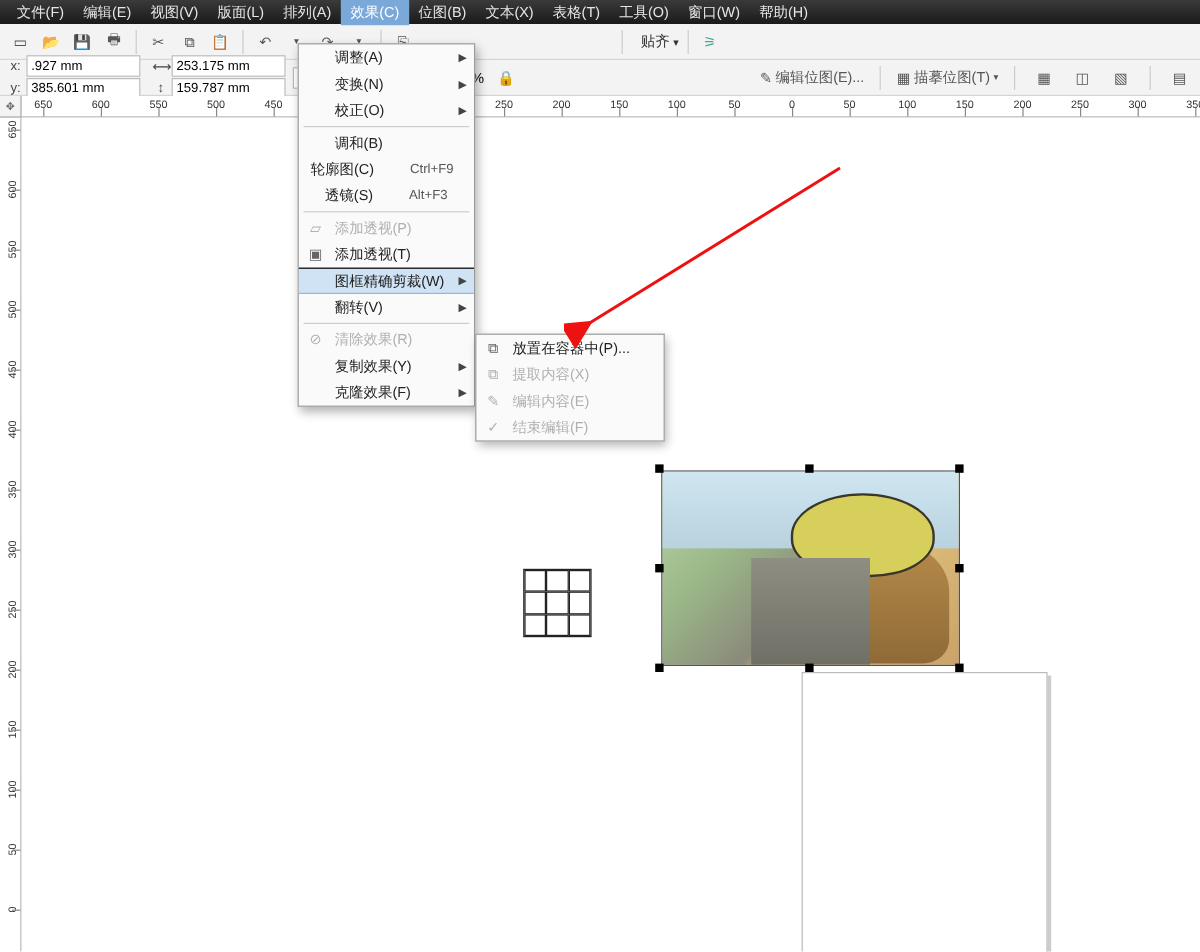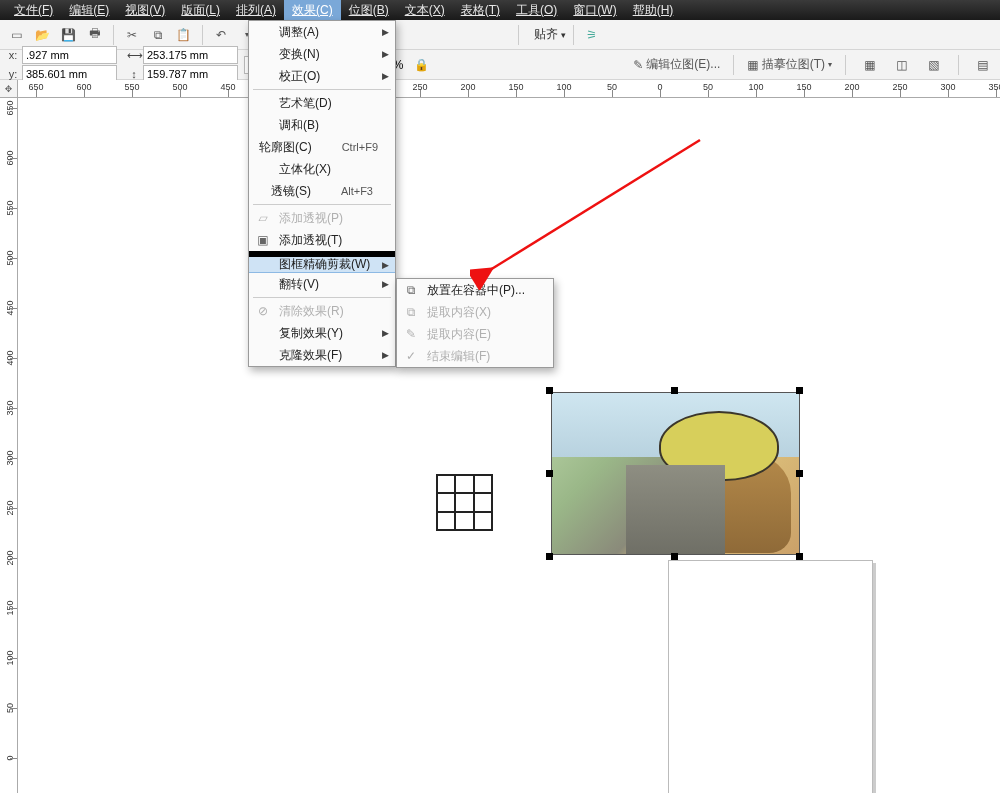--- a/index.html
+++ b/index.html
@@ -1,20 +1,20 @@
 <!DOCTYPE html>
 <html><head>
 <meta charset="utf-8">
 <style>
 * { margin: 0; padding: 0; box-sizing: border-box; font-family: "Microsoft YaHei", SimSun, sans-serif; font-size: 12px; }
 body { width: 1000px; height: 793px; overflow: hidden; background: #fff; position: relative; }
 
 
 .menu-bar { height: 20px; background: linear-gradient(#3a3a3a,#1a1a1a); display: flex; align-items: center; padding: 0 6px; }
-.menu-bar .mitem { color: #e6e6e6; padding: 2px 8px; cursor: default; text-decoration: underline; }
+.menu-bar .mitem { color: #e6e6e6; padding: 2px 8px; cursor: default; }
 .menu-bar .mitem.active { background: #7aa8d8; color: #fff; }
 
 
 .toolbar1 { height: 30px; background: #f3f3f3; border-bottom: 1px solid #d5d5d5; display: flex; align-items: center; padding: 0 6px; gap: 4px; }
 .toolbar1 .tbtn, .toolbar2 .tbtn { width: 22px; height: 22px; display: flex; align-items: center; justify-content: center; color: #555; }
 .toolbar1 .sep, .toolbar2 .sep { width: 1px; height: 20px; background: #ccc; margin: 0 3px; }
 
 
 .toolbar2 { height: 30px; background: #f3f3f3; border-bottom: 1px solid #d5d5d5; display: flex; align-items: center; padding: 0 6px; gap: 4px; }
 .field { display: flex; align-items: center; gap: 2px; }
@@ -38,24 +38,24 @@
 .canvas { position: absolute; left: 18px; top: 98px; right: 0; bottom: 0; background: #fff; }
 
 
 .dropdown { position: absolute; background: #fafafa; border: 1px solid #9a9a9a; box-shadow: 2px 4px 8px rgba(0,0,0,.3); z-index: 20; }
 .dropdown .drow { display: flex; align-items: center; height: 22px; padding: 0 22px 0 4px; gap: 6px; position: relative; }
 .dropdown .drow .ico { width: 20px; text-align: center; color: #666; font-size: 12px; }
 .dropdown .drow .lbl { flex: 1; color: #222; white-space: nowrap; }
 .dropdown .drow .shc { color: #555; font-size: 11px; margin-left: 24px; }
 .dropdown .drow .arrow { position: absolute; right: 6px; font-size: 9px; color: #444; }
 .dropdown .drow.disabled .lbl, .dropdown .drow.disabled .ico, .dropdown .drow.disabled .arrow { color: #b0b0b0; }
-.dropdown .drow.hover { background: #cfe3f5; border-top: 6px solid #000000; border-bottom: 1px solid #8db9e4; height: 22px; padding-top:0; padding-bottom:0; }
+.dropdown .drow.hover { background: #cfe3f5; border-top: 1px solid #000000; border-bottom: 1px solid #8db9e4; height: 22px; padding-top:0; padding-bottom:0; }
 .dropdown hr { border: none; border-top: 1px solid #ccc; margin: 2px 4px; }
 
-.menu1 { left: 248px; top: 20px; width: 148px; }
+.menu1 { left: 248px; top: 36px; width: 148px; }
 .menu2 { left: 396px; top: 278px; width: 158px; }
 
 
 .grid-square { position: absolute; border: 1px solid #222; }
 .grid3 { left: 418px; top: 376px; width: 57px; height: 57px; display: grid; grid-template-columns: repeat(3,1fr); grid-template-rows: repeat(3,1fr);}
 .grid3 div { border: 0.5px solid #222; }
 
 .photo { position: absolute; left: 533px; top: 294px; width: 249px; height: 163px; border: 1px solid #555; background: linear-gradient(135deg,#bcd6a9 0%, #9ab788 30%, #8a8a7a 55%, #dcbf7a 65%, #cba169 100%); overflow:hidden;}
 .photo::before{content:"";position:absolute;left:0;right:0;top:0;height:40%;background:linear-gradient(#cfe6f0,#b8d2df);}
 .photo::after{content:"";position:absolute;left:30%;right:30%;bottom:0;height:55%;background:linear-gradient(#8e8e82,#6f6f66);}
@@ -305,37 +305,29 @@
       <span class="arrow">▶</span>
     </div>
     <div class="drow">
       <span class="ico"></span>
       <span class="lbl">校正(O)</span>
       <span class="arrow">▶</span>
     </div>
     <hr>
     <div class="drow">
       <span class="ico"></span>
-      <span class="lbl">艺术笔(D)</span>
-    </div>
-    <div class="drow">
-      <span class="ico"></span>
       <span class="lbl">调和(B)</span>
     </div>
     <div class="drow">
       <span class="ico"></span>
       <span class="lbl">轮廓图(C)</span>
       <span class="shc">Ctrl+F9</span>
     </div>
     <div class="drow">
       <span class="ico"></span>
-      <span class="lbl">立体化(X)</span>
-    </div>
-    <div class="drow">
-      <span class="ico"></span>
       <span class="lbl">透镜(S)</span>
       <span class="shc">Alt+F3</span>
     </div>
     <hr>
     <div class="drow disabled">
       <span class="ico">▱</span>
       <span class="lbl">添加透视(P)</span>
     </div>
     <div class="drow">
       <span class="ico">▣</span>
@@ -372,21 +364,21 @@
     <div class="drow">
       <span class="ico">⧉</span>
       <span class="lbl">放置在容器中(P)...</span>
     </div>
     <div class="drow disabled">
       <span class="ico">⧉</span>
       <span class="lbl">提取内容(X)</span>
     </div>
     <div class="drow disabled">
       <span class="ico">✎</span>
-      <span class="lbl">提取内容(E)</span>
+      <span class="lbl">编辑内容(E)</span>
     </div>
     <div class="drow disabled">
       <span class="ico">✓</span>
       <span class="lbl">结束编辑(F)</span>
     </div>
   </div>
 
 <svg class="arrow-svg" width="250" height="160">
   <defs>
       <marker id="ah" markerWidth="12" markerHeight="10" refX="2" refY="5" orient="auto">

